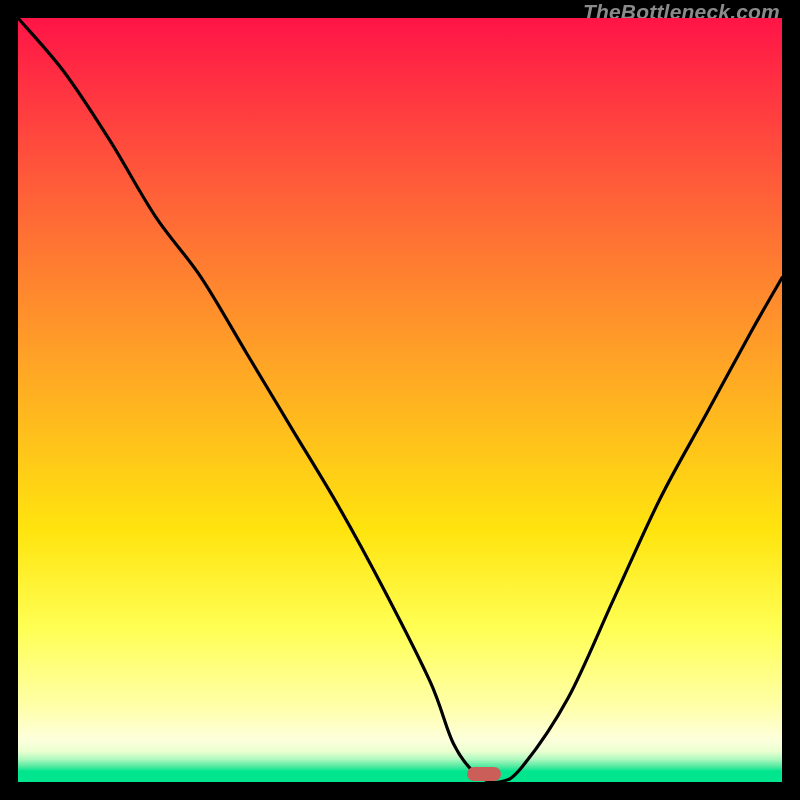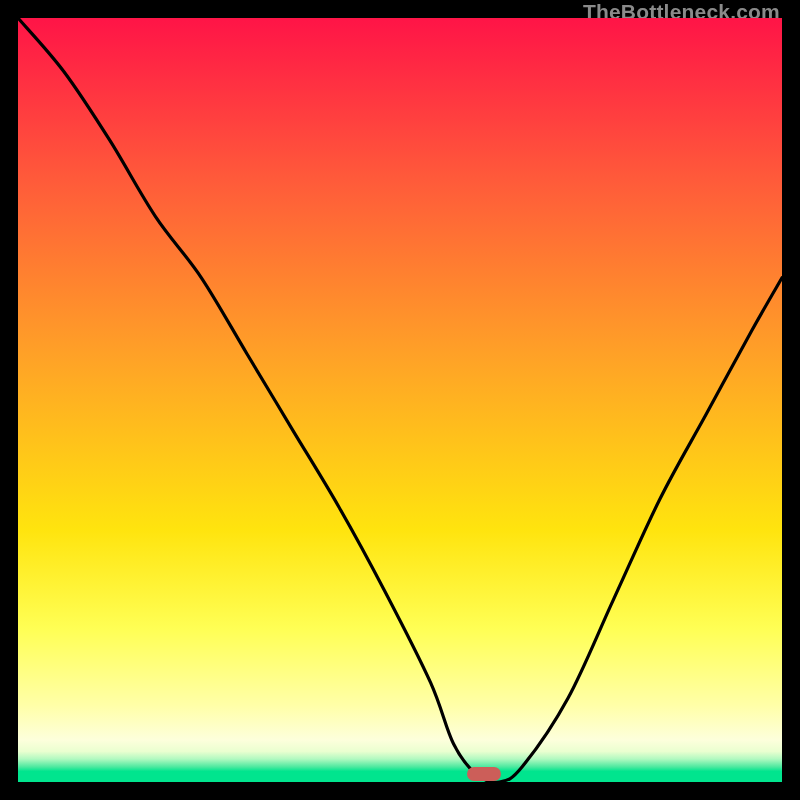--- a/index.html
+++ b/index.html
@@ -10,20 +10,21 @@
     background: #000;
     overflow: hidden;
   }
   .frame {
     position: absolute;
     left: 0;
     top: 0;
     width: 800px;
     height: 664px;
     background: #000;
+    font-style: italic;
   }
   .plot {
     position: absolute;
     left: 18px;
     top: 18px;
     width: 764px;
     height: 764px;
     
     background: linear-gradient(
       to bottom,

